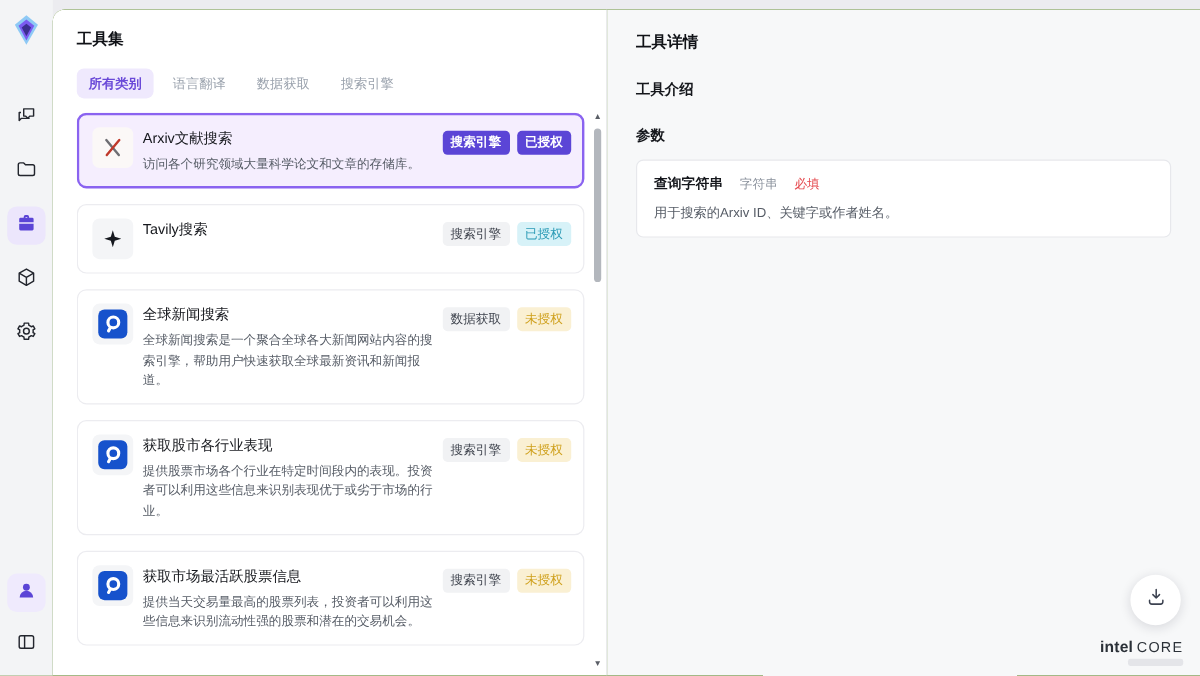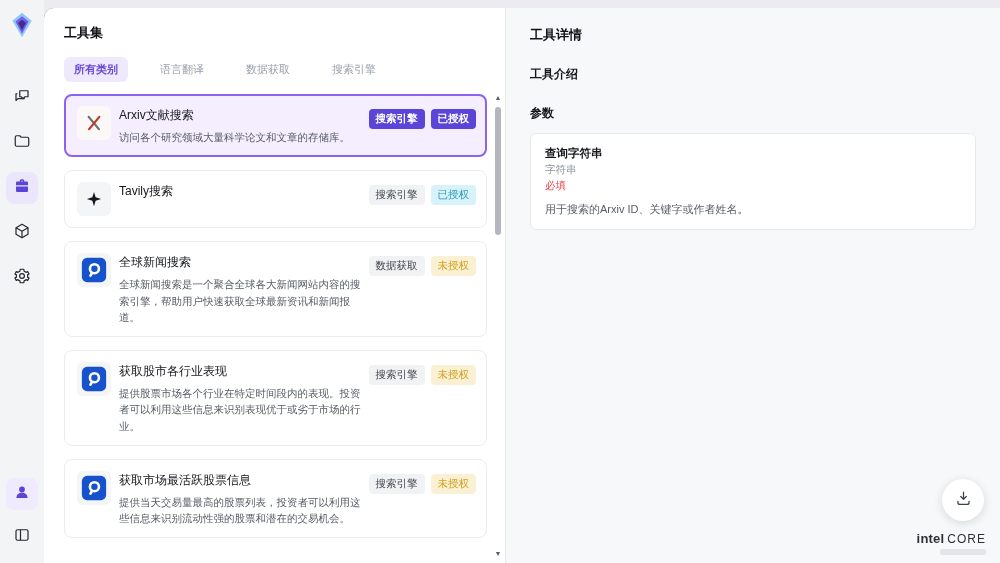--- a/index.html
+++ b/index.html
@@ -16,21 +16,21 @@
   .rail-bottom { margin-top:auto; display:flex; flex-direction:column; gap:11px; }
   .rail-btn.user { background:#efeafd; }
 
   
   .main { flex:1; padding-top:8px; display:flex; min-width:0; }
   .content { flex:1; display:flex; background:#4d7c0f; border-radius:10px 0 0 0; overflow:hidden; }
 
   
   .tools-panel { width:462px; flex:none; display:flex; flex-direction:column; padding:16px 0 0 20px; border-right:1px solid #e9eaec; background:#fff; }
   .panel-title { font-size:13px; font-weight:bold; color:#101217; }
-  .tabs { display:flex; gap:22px; margin:15px 0 12px; }
+  .tabs { display:flex; gap:6px; margin:15px 0 12px; }
   .tab { font-size:11px; color:#9aa2ad; padding:5px 10px; border-radius:6px; cursor:pointer; white-space:nowrap; }
   .tab.active { background:#efe9fd; color:#6a49d8; font-weight:bold; }
 
   .list-wrap { position:relative; flex:1; overflow:hidden; padding-right:18px; }
   .tool-list { display:flex; flex-direction:column; gap:13px; }
 
   .card { display:flex; gap:8px; border:1px solid #ececf0; border-radius:8px; background:#fff; padding:11px 10px 11px 12px; cursor:pointer; }
   .card.selected { background:#f5eefe; border:2px solid #8a63f0; padding:10px 9px 10px 11px; }
   .tool-icon { width:34px; height:34px; border-radius:6px; background:#f4f5f7; flex:none; display:flex; align-items:center; justify-content:center; }
   .card.selected .tool-icon { background:#fbf8f7; }
@@ -48,21 +48,21 @@
   .sb-arrow { font-size:7px; color:#5a5e66; line-height:8px; height:9px; cursor:pointer; }
   .sb-track { flex:1; width:8px; position:relative; }
   .sb-thumb { position:absolute; top:4px; left:1px; width:6px; height:128px; border-radius:3px; background:#b3b7bd; cursor:pointer; }
 
   
   .detail-panel { flex:1; background:#f7f8f9; padding:18px 24px; position:relative; min-width:0; }
   .detail-title { font-size:13px; font-weight:bold; color:#101217; }
   .section-h { font-size:12px; font-weight:bold; color:#15171c; margin:22px 0 11px; }
   .box { background:#fff; border:1px solid #e7e8ec; border-radius:6px; padding:12px 14px; }
   .intro-text { font-size:11.5px; color:#3a404b; line-height:1.6; }
-  .param-line { display:flex; align-items:baseline; gap:2px;flex-direction:column; }
+  .param-line { display:flex; align-items:baseline; gap:14px; }
   .param-name { font-size:11.5px; font-weight:bold; color:#15171c; }
   .param-type { font-size:10.5px; color:#8a919c; }
   .param-req { font-size:10.5px; color:#e5484d; }
   .param-desc { margin-top:9px; font-size:11px; color:#565c66; }
 
   
   .fab { position:absolute; right:16px; bottom:42px; width:42px; height:42px; border-radius:50%; background:#fff; box-shadow:0 2px 10px rgba(20,24,40,.14); display:flex; align-items:center; justify-content:center; cursor:pointer; }
   .intel { position:absolute; right:14px; bottom:8px; text-align:right; }
   .intel-row { font-size:13px; color:#2b3138; }
   .intel-brand { font-weight:bold; letter-spacing:.2px;text-align:center; }

